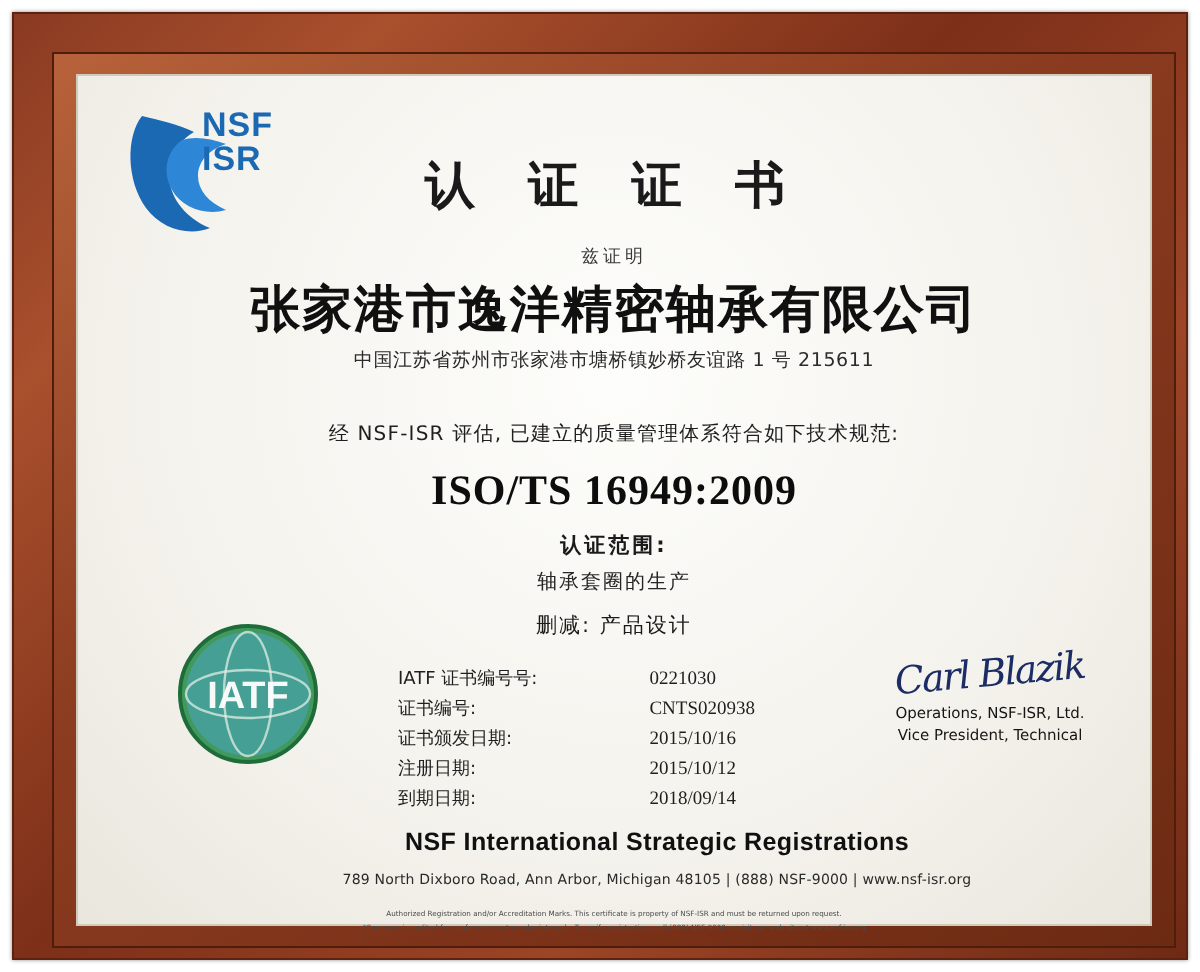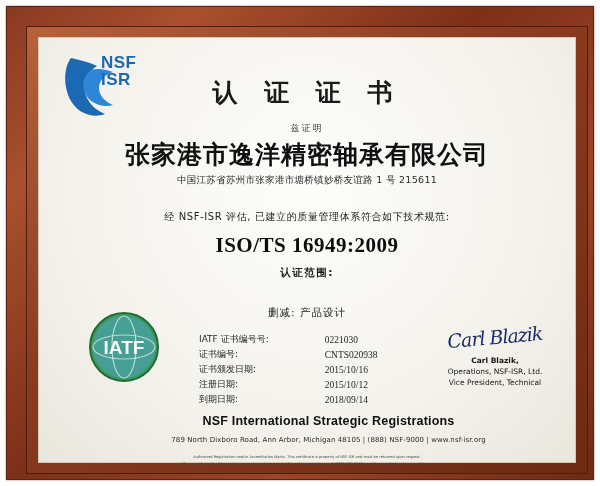--- a/index.html
+++ b/index.html
@@ -261,20 +261,21 @@
         <text x="37" y="44" text-anchor="middle" font-family="Liberation Sans, sans-serif" font-size="19" font-weight="bold" fill="#ffffff" opacity="0.95">IATF</text>
       </svg>
 
       <div class="title-cn center">认 证 证 书</div>
       <div class="hereby center">兹证明</div>
       <div class="company center">张家港市逸洋精密轴承有限公司</div>
       <div class="address center">中国江苏省苏州市张家港市塘桥镇妙桥友谊路 1 号 215611</div>
       <div class="assess-line center">经 NSF-ISR 评估, 已建立的质量管理体系符合如下技术规范:</div>
       <div class="standard center">ISO/TS 16949:2009</div>
       <div class="scope-label center">认证范围:</div>
+      <div class="scope-value center">轴承套圈的生产</div>
       <div class="exclusion center">删减: 产品设计</div>
 
       <table class="details">
         <tbody>
             <tr>
           <td class="k">IATF 证书编号号:</td>
           <td class="v">0221030</td>
         </tr>
         <tr>
           <td class="k">证书编号:</td>
@@ -290,21 +291,20 @@
         </tr>
         <tr>
           <td class="k">到期日期:</td>
           <td class="v">2018/09/14</td>
         </tr>
       </tbody>
         </table>
 
       <div class="sign-wrap">
         <div class="sign-script">Carl Blazik</div>
-        <div class="sign-name">Carl Blazik,</div>
         <div class="sign-title">Operations, NSF-ISR, Ltd.</div>
         <div class="sign-title">Vice President, Technical</div>
       </div>
 
       <div class="org-name center">NSF International Strategic Registrations</div>
       <div class="org-addr center">789 North Dixboro Road, Ann Arbor, Michigan 48105 | (888) NSF-9000 | www.nsf-isr.org</div>
       <div class="fine-print">
         <div class="fp1">Authorized Registration and/or Accreditation Marks. This certificate is property of NSF-ISR and must be returned upon request.</div>
         <div class="fp2">*Company is audited for conformance at regular intervals. To verify registrations call (888) NSF-9000 or visit our web site at www.nsf-isr.org</div>
       </div>

